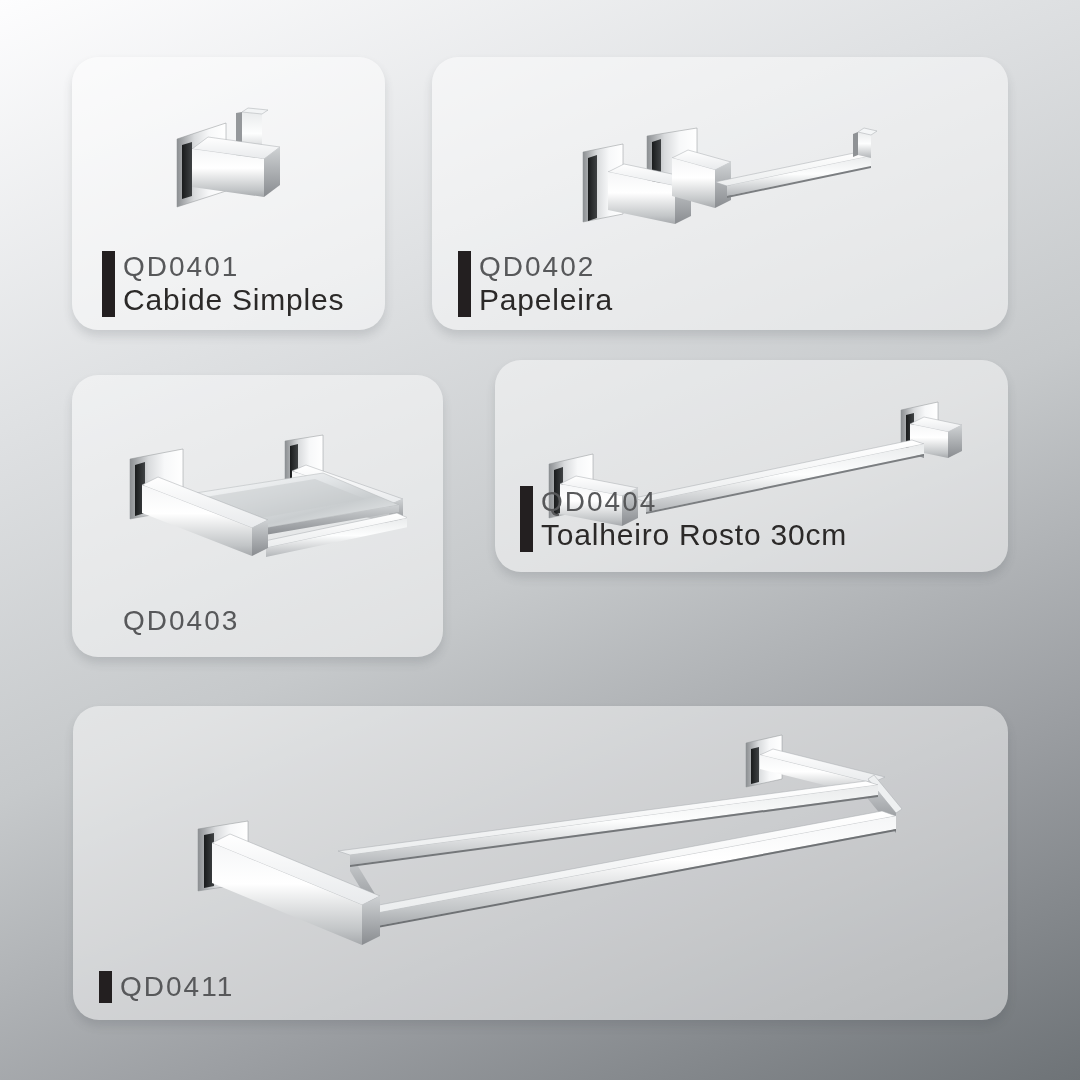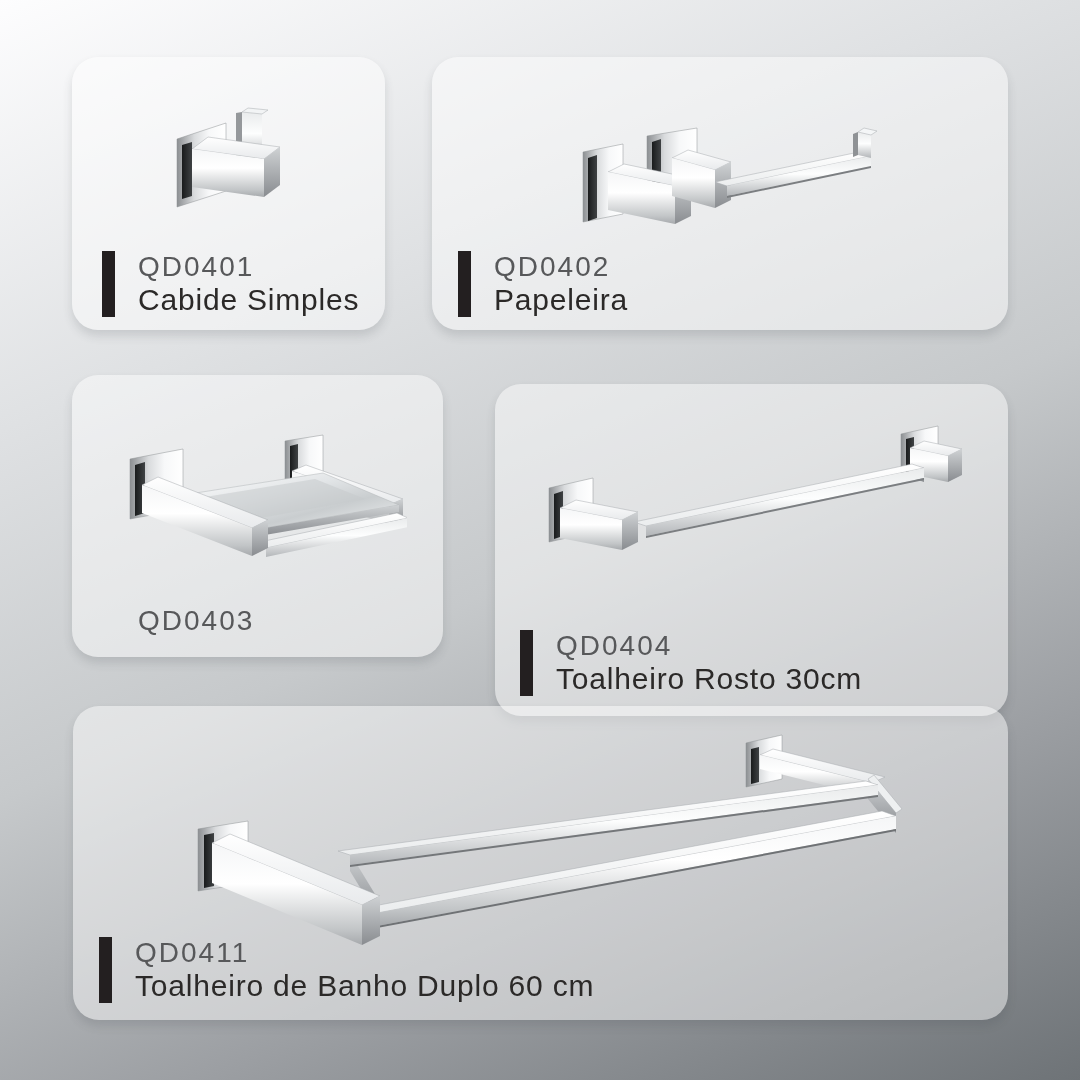--- a/index.html
+++ b/index.html
@@ -12,31 +12,31 @@
   }
   .card{
     position:absolute;
     background:rgba(255,255,255,0.47);
     border-radius:26px;
     box-shadow:0 6px 10px rgba(64,70,76,0.16);
   }
   .card1{left:72px;top:57px;width:313px;height:273px;}
   .card2{left:432px;top:57px;width:576px;height:273px;}
   .card3{left:72px;top:375px;width:371px;height:282px;}
-  .card4{left:495px;top:384px;width:513px;height:332px;}
+  .card4{left:495px;top:360px;width:513px;height:212px;}
   .card5{left:73px;top:706px;width:935px;height:314px;}
   .art{position:absolute;}
   .art1{left:100px;top:46px;width:120px;height:110px;}
   .art2{left:143px;top:65px;width:310px;height:110px;}
   .art3{left:55px;top:58px;width:280px;height:125px;}
   .art4{left:51px;top:38px;width:422px;height:132px;}
   .art5{left:77px;top:19px;width:760px;height:230px;}
   .label{
     position:absolute;
-    display:flex;align-items:stretch;gap:21px;
+    display:flex;align-items:stretch;gap:6px;
   }
   .label-1{left:30px;bottom:13px;}
   .label-2{left:26px;bottom:13px;}
   .label-3{left:30px;bottom:20px;align-items:flex-end;}
   .label-4{left:25px;bottom:20px;}
   .label-5{left:26px;bottom:17px;}
   .bar{
     width:13px;
     background:#231f20;
     flex:0 0 13px;
@@ -223,18 +223,17 @@
       <polygon points="48,104 98,96 98,158 48,166" fill="url(#gPlate)" stroke="#8e9295" stroke-width="0.5"></polygon>
       <polygon points="54,110 64,108 64,161 54,163" fill="url(#gStripe)"></polygon>
       <polygon points="62,118 212,180 230,171 80,109" fill="url(#gTopFace)" stroke="#a7abae" stroke-width="0.5"></polygon>
       <polygon points="62,118 212,180 212,220 62,158" fill="url(#gBarFront)"></polygon>
       <polygon points="212,180 230,171 230,211 212,220" fill="url(#gSide)"></polygon>
     </svg>
     <div class="label label-5">
       <span class="bar"></span>
       <div class="lines">
         <div class="code">QD0411</div>
-        <div class="name">Toalheiro de Banho Duplo 60 cm</div>
       </div>
     </div>
   </section>
 
 </div>
 
 </body></html>

